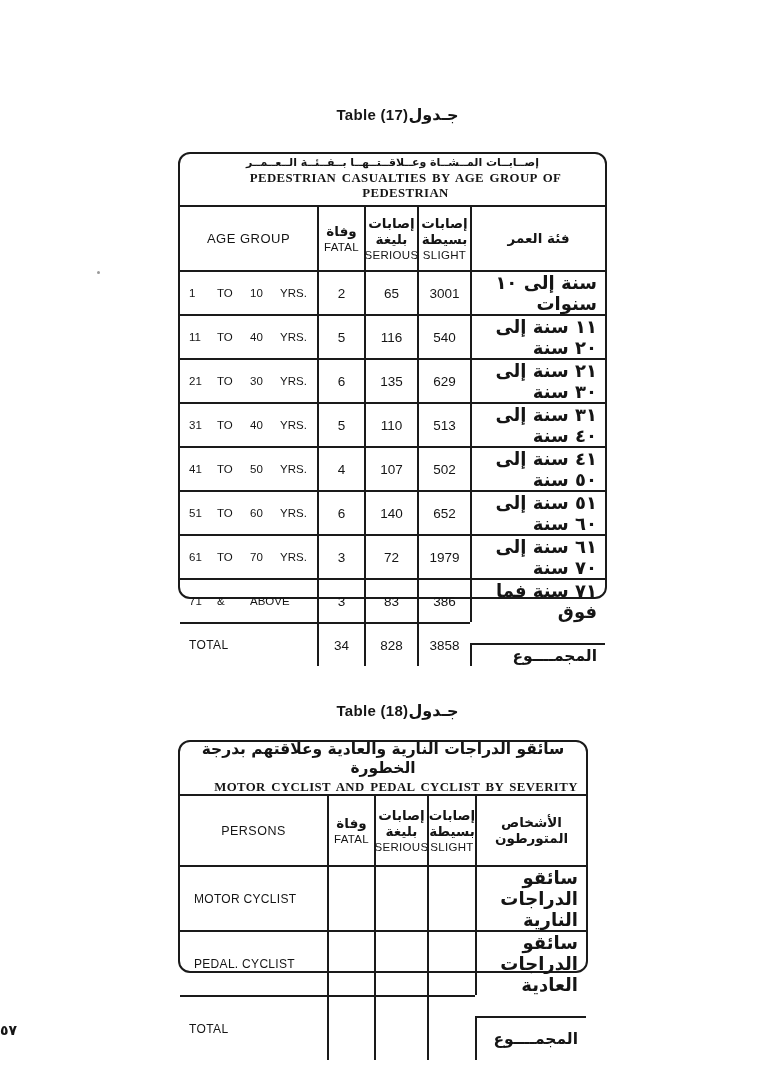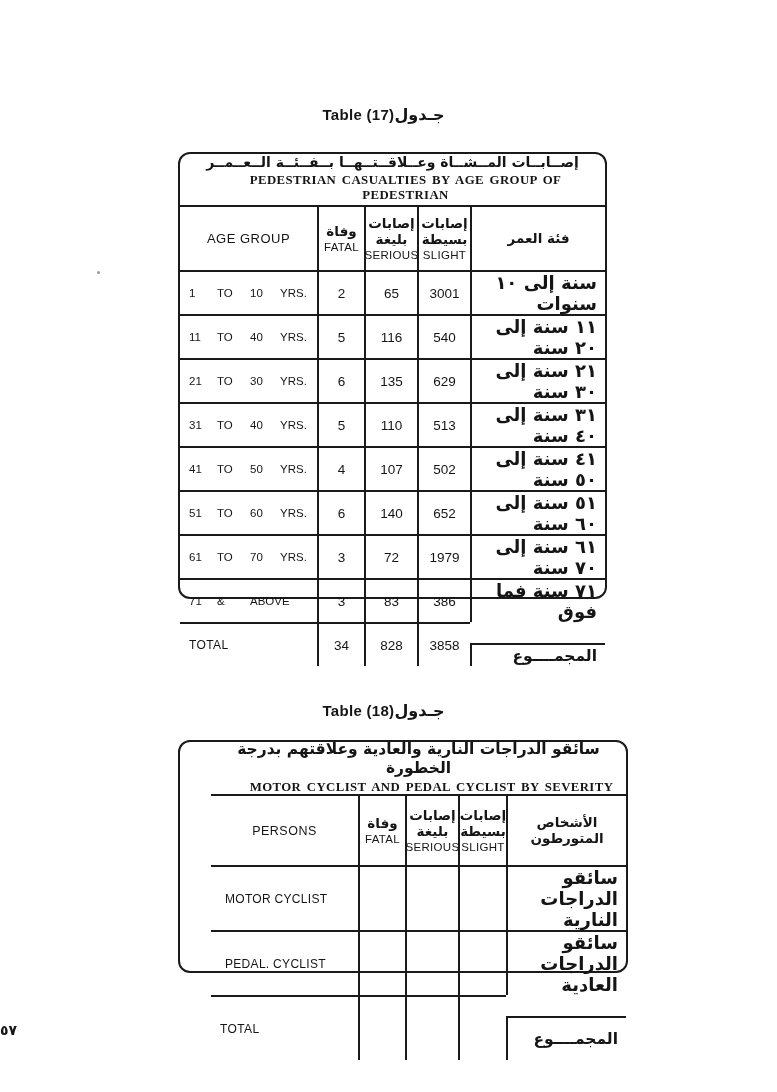--- a/index.html
+++ b/index.html
@@ -1,36 +1,36 @@
 <!DOCTYPE html>
 <html><head>
 <meta charset="utf-8">
 <style>
   html,body{margin:0;padding:0;}
   body{
     width:777px;height:1092px;background:#ffffff;position:relative;
     font-family:"Liberation Sans", sans-serif;color:#151515;overflow:hidden;
   }
   .caption{
-    position:absolute;left:174px;width:429px;text-align:center;
+    position:absolute;left:188px;width:429px;text-align:center;
     white-space:nowrap;
   }
   .caption .en{font-family:"Liberation Sans", sans-serif;font-weight:700;font-size:15px;letter-spacing:0.3px;}
   .caption .ar{font-family:"DejaVu Sans", sans-serif;font-weight:700;font-size:16px;margin-right:10px;}
   .tbox{
     position:absolute;border:2px solid #1a1a1a;border-radius:12px;background:#fff;
     display:flex;flex-direction:column;box-sizing:border-box;
   }
   .ttitle{
     flex:none;border-bottom:2px solid #1a1a1a;text-align:center;
     display:flex;flex-direction:column;justify-content:center;gap:1px;
     padding:3px 4px 4px 4px;
   }
   .ttitle .ar{
-    font-family:"DejaVu Sans", sans-serif;font-weight:700;font-size:14px;
+    font-family:"DejaVu Sans", sans-serif;font-weight:700;font-size:11px;
     direction:rtl;line-height:1.25;
   }
   .ttitle .en{
     font-family:"Liberation Serif", serif;font-weight:700;font-size:12.8px;
     letter-spacing:0.4px;word-spacing:2px;line-height:1.2;margin-left:26px;
   }
   .tgrid{flex:1;display:grid;}
   .g17{grid-template-columns:137px 47px 53px 53px 1fr;grid-template-rows:63px repeat(9,1fr);}
   .g18{grid-template-columns:147px 47px 53px 48px 1fr;grid-template-rows:69px repeat(3,1fr);}
   .c{
@@ -190,21 +190,21 @@
     <div class="c bt bl num">828</div>
     <div class="c bt bl num">3858</div>
     <div class="c bt bl arcell total-ar">المجمــــوع</div>
   </div>
 </div>
 
 <div class="caption" style="top:701px;">
   <span class="en">Table (18)</span><span class="ar">جـدول</span>
 </div>
 
-<div class="tbox" style="left:178px;top:740px;width:450px;height:233px;padding-left:31px;">
+<div class="tbox" style="left:178px;top:740px;width:410px;height:233px;">
   <div class="ttitle" style="height:45px;">
     <div class="ar" style="font-size:15.5px;">سائقو الدراجات النارية والعادية وعلاقتهم بدرجة الخطورة</div>
     <div class="en">MOTOR CYCLIST AND PEDAL CYCLIST BY SEVERITY</div>
   </div>
   <div class="tgrid g18">
 
     <div class="c hdr-main" style="font-size:12.5px;">PERSONS</div>
     <div class="c bl hdr-stack">
       <span class="hdr-ar">وفاة</span>
       <span class="hdr-en">FATAL</span>

